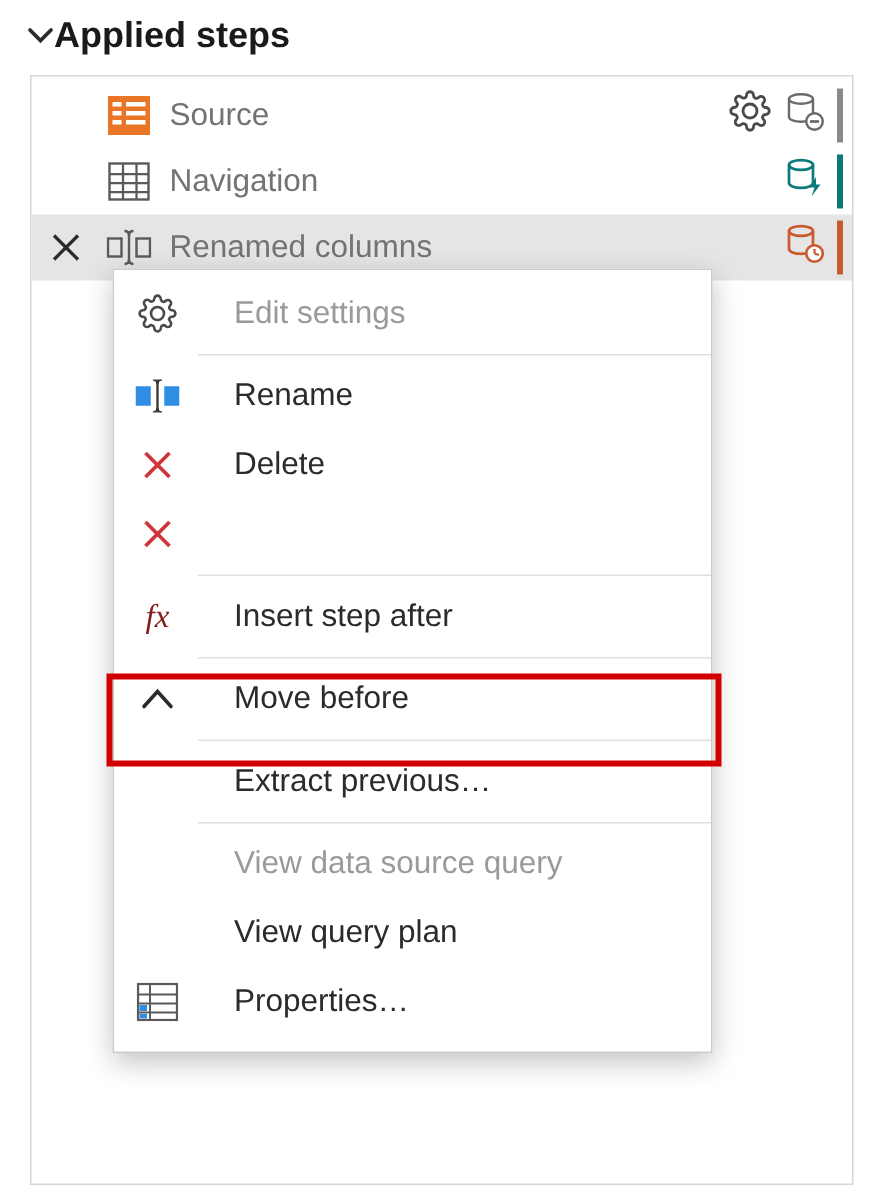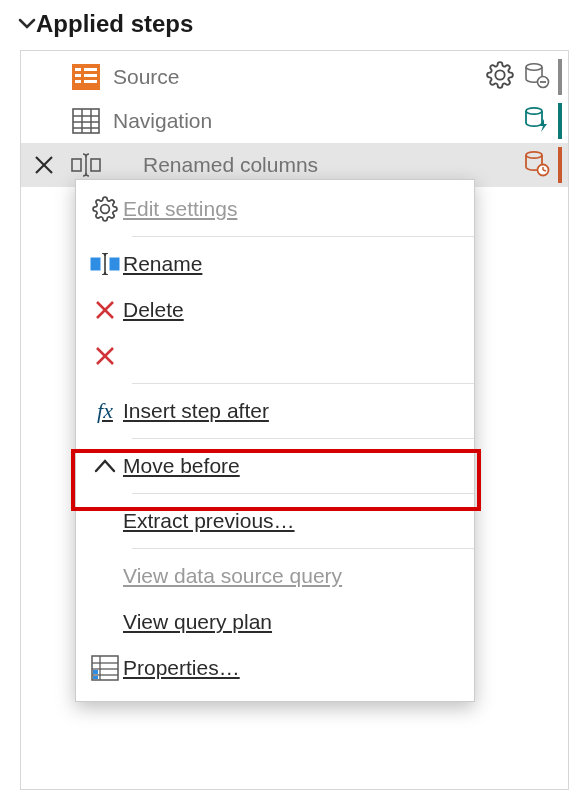--- a/index.html
+++ b/index.html
@@ -24,21 +24,21 @@
       position: relative;
     }
     .steps { padding-top: 4px; }
     .step-row {
       display: flex;
       align-items: center;
       height: 44px;
       padding-left: 50px;
       position: relative;
     }
-    .step-row.selected { background: #e5e5e5; gap: 30px; }
+    .step-row.selected { background: #e5e5e5; }
     .step-del {
       position: absolute;
       left: 6px; top: 0; bottom: 0;
       width: 34px;
       display: flex; align-items: center; justify-content: center;
     }
     .step-icon {
       width: 30px; height: 30px;
       display: flex; align-items: center; justify-content: center;
       margin-right: 12px;
@@ -58,24 +58,23 @@
       width: 400px;
       background: #fff;
       border: 1px solid #ccc;
       box-shadow: 0 6px 18px rgba(0,0,0,0.25);
       padding: 6px 0 10px 0;
     }
     .ctx-item {
       display: flex; align-items: center;
       height: 46px;
       padding-left: 14px;
-      gap: 3px;
+      gap: 36px;
       font-size: 21px;
       color: #2b2b2b;
-      text-decoration: underline;
     }
     .ctx-item.disabled { color: #9a9a9a; }
     .ctx-icon {
       width: 30px; height: 30px;
       display: flex; align-items: center; justify-content: center;
     }
     .ctx-sep {
       height: 1px; background: #e0e0e0;
       margin: 4px 0 4px 56px;
     }
@@ -223,21 +222,21 @@
       <span class="ctx-icon">
         <svg width="22" height="22" viewBox="0 0 22 22">
             <line x1="3" y1="3" x2="19" y2="19" stroke="#d13438" stroke-width="2.5"></line>
             <line x1="19" y1="3" x2="3" y2="19" stroke="#d13438" stroke-width="2.5"></line>
           </svg>
       </span>
     </div>
     <div class="ctx-sep"></div>
     <div class="ctx-item">
       <span class="ctx-icon">
-        <span style="font-style:italic;font-family:serif;font-size:22px;font-weight:500;color:#0c4a6e">fx</span>
+        <span style="font-style:italic;font-family:serif;font-size:22px;font-weight:500;color:#7f1d1d">fx</span>
       </span>
       <span class="ctx-label">Insert step after</span>
     </div>
     <div class="ctx-sep"></div>
     <div class="ctx-item">
       <span class="ctx-icon">
         <svg width="22" height="16" viewBox="0 0 22 16">
             <path d="M2 13 L11 3 L20 13" fill="none" stroke="#2b2b2b" stroke-width="2.4" stroke-linecap="round"></path>
           </svg>
       </span>

